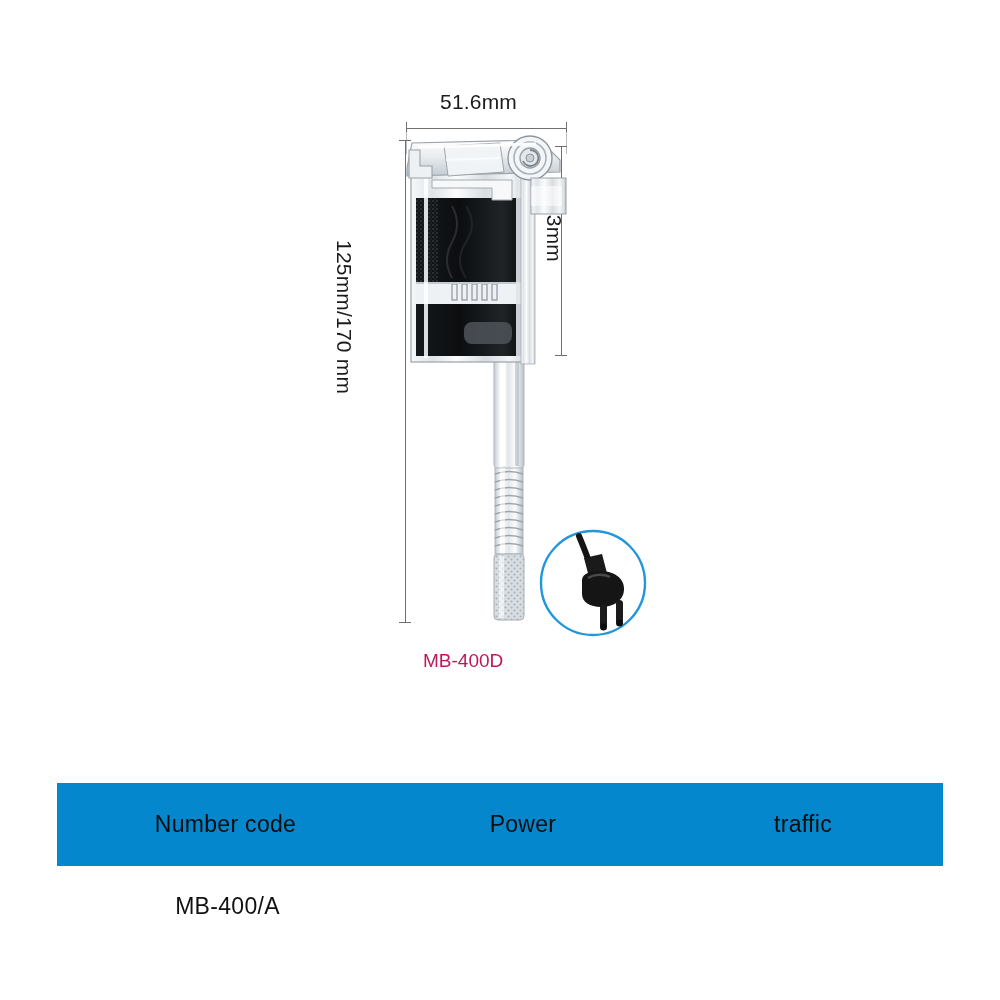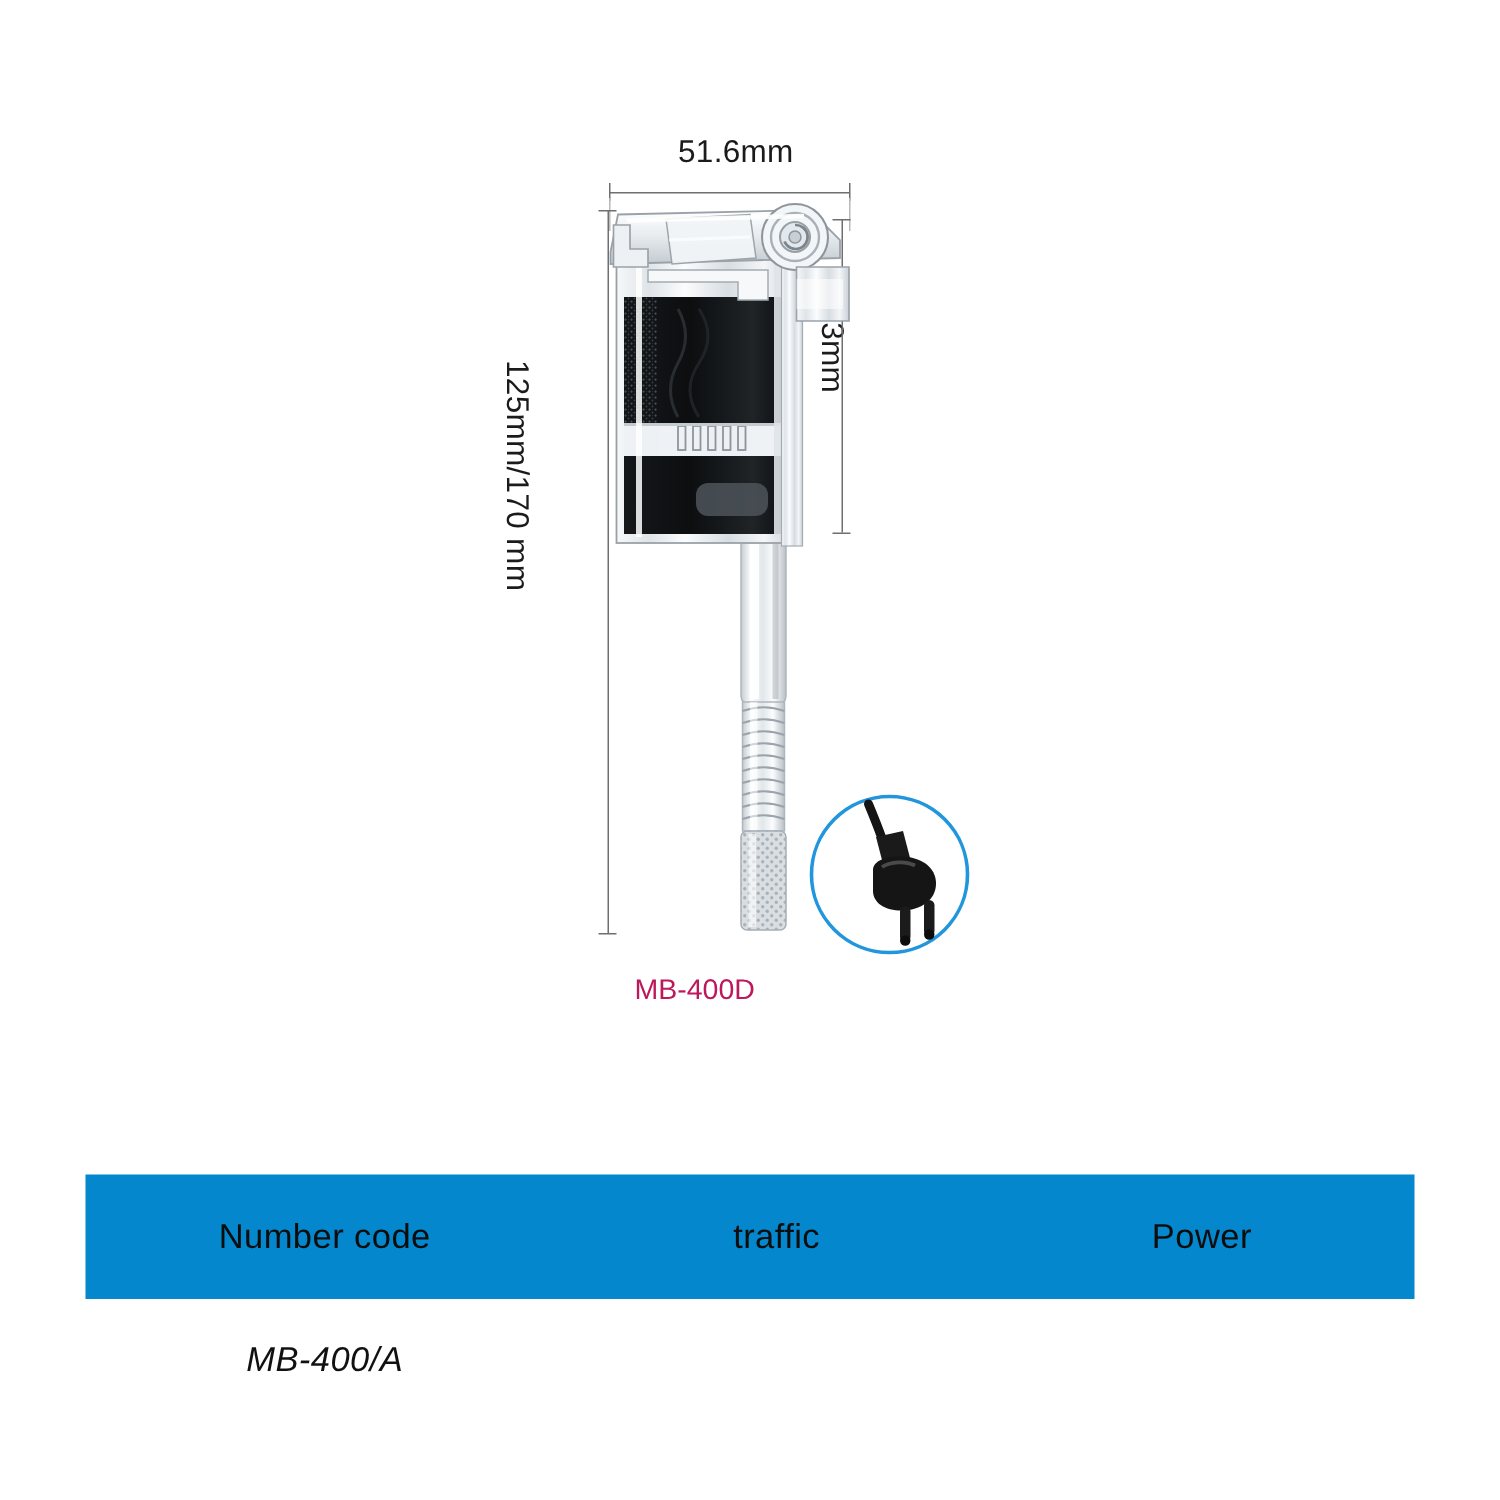--- a/index.html
+++ b/index.html
@@ -27,21 +27,21 @@
   
   .dim-label {
     position: absolute;
     font-family: "Liberation Sans", sans-serif;
     font-size: 21px;
     color: #1b1b1b;
     white-space: nowrap;
     letter-spacing: .2px;
   }
   #dim-top-label {
-    left: 452px;
+    left: 440px;
     top: 90px;
   }
   #dim-right-label {
     left: 566px;
     top: 185px;
     transform-origin: left top;
     transform: rotate(90deg);
   }
   #dim-left-label {
     left: 356px;
@@ -113,23 +113,22 @@
     display: flex;
     height: 80px;
   }
   #spec-body .cell {
     display: flex;
     align-items: center;
     justify-content: center;
     font-size: 23px;
     color: #111111;
     letter-spacing: .3px;
-    font-style: italic;
-  }
-  .col-0 { width: 36%; }
+  }
+  .col-0 { width: 36%; margin-left: 11px; }
   .col-1 { width: 32%; }
   .col-2 { width: 32%; }
 </style>
 </head>
 <body>
 
 <div id="diagram-stage">
 
   <div class="dim-label" id="dim-top-label">51.6mm</div>
   <div class="rule rule-h" style="left:406px; top:128px; width:160px;"></div>
@@ -304,21 +303,21 @@
       <circle cx="81.5" cy="95" r="3.5" fill="#0d0d0d"></circle>
 
       <path d="M50 50 C56 46 66 46 72 49" stroke="#4a4a4a" stroke-width="2.5" fill="none"></path>
     </svg>
   </div>
 </div>
 
 <div id="spec-table">
   <div id="spec-head" style="background: rgb(5, 135, 206);">
     <div class="cell col-0">Number code</div>
+    <div class="cell col-1">Power</div>
     <div class="cell col-2">traffic</div>
-    <div class="cell col-1">Power</div>
   </div>
   <div id="spec-body">
     <div class="row">
       <div class="cell col-0">MB-400/A</div>
     </div>
   </div>
 </div>
 
 </body></html>

